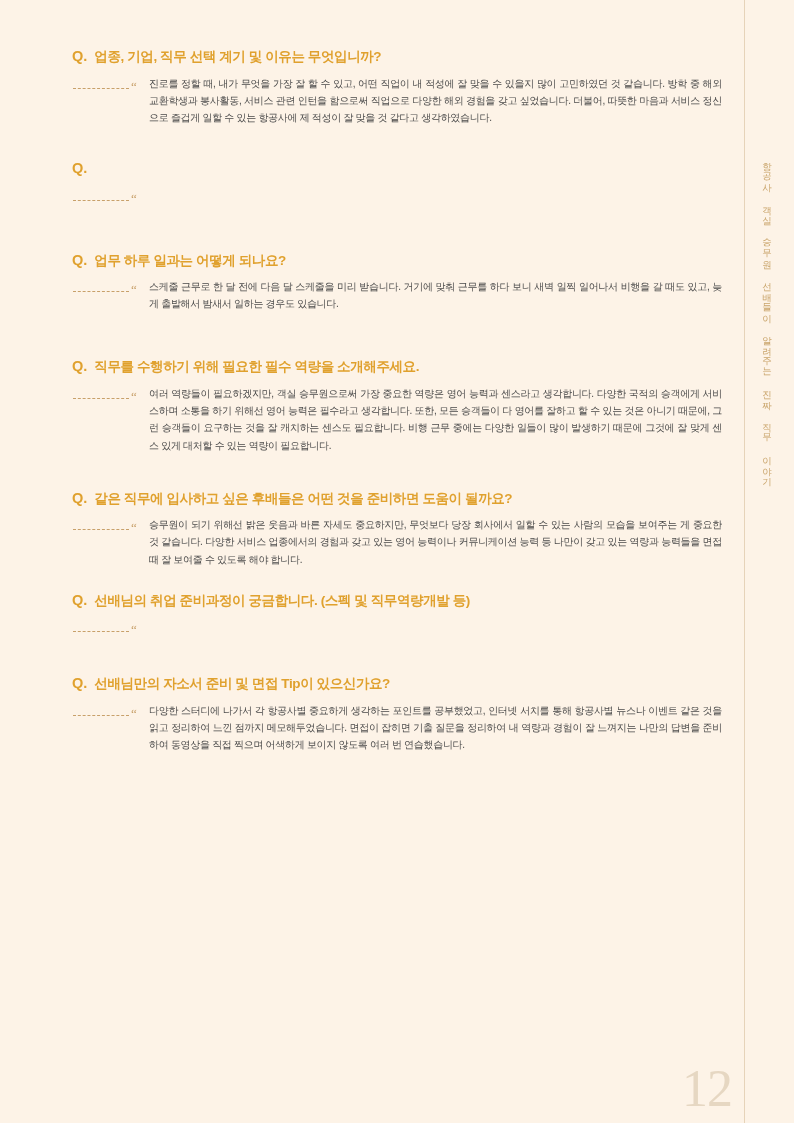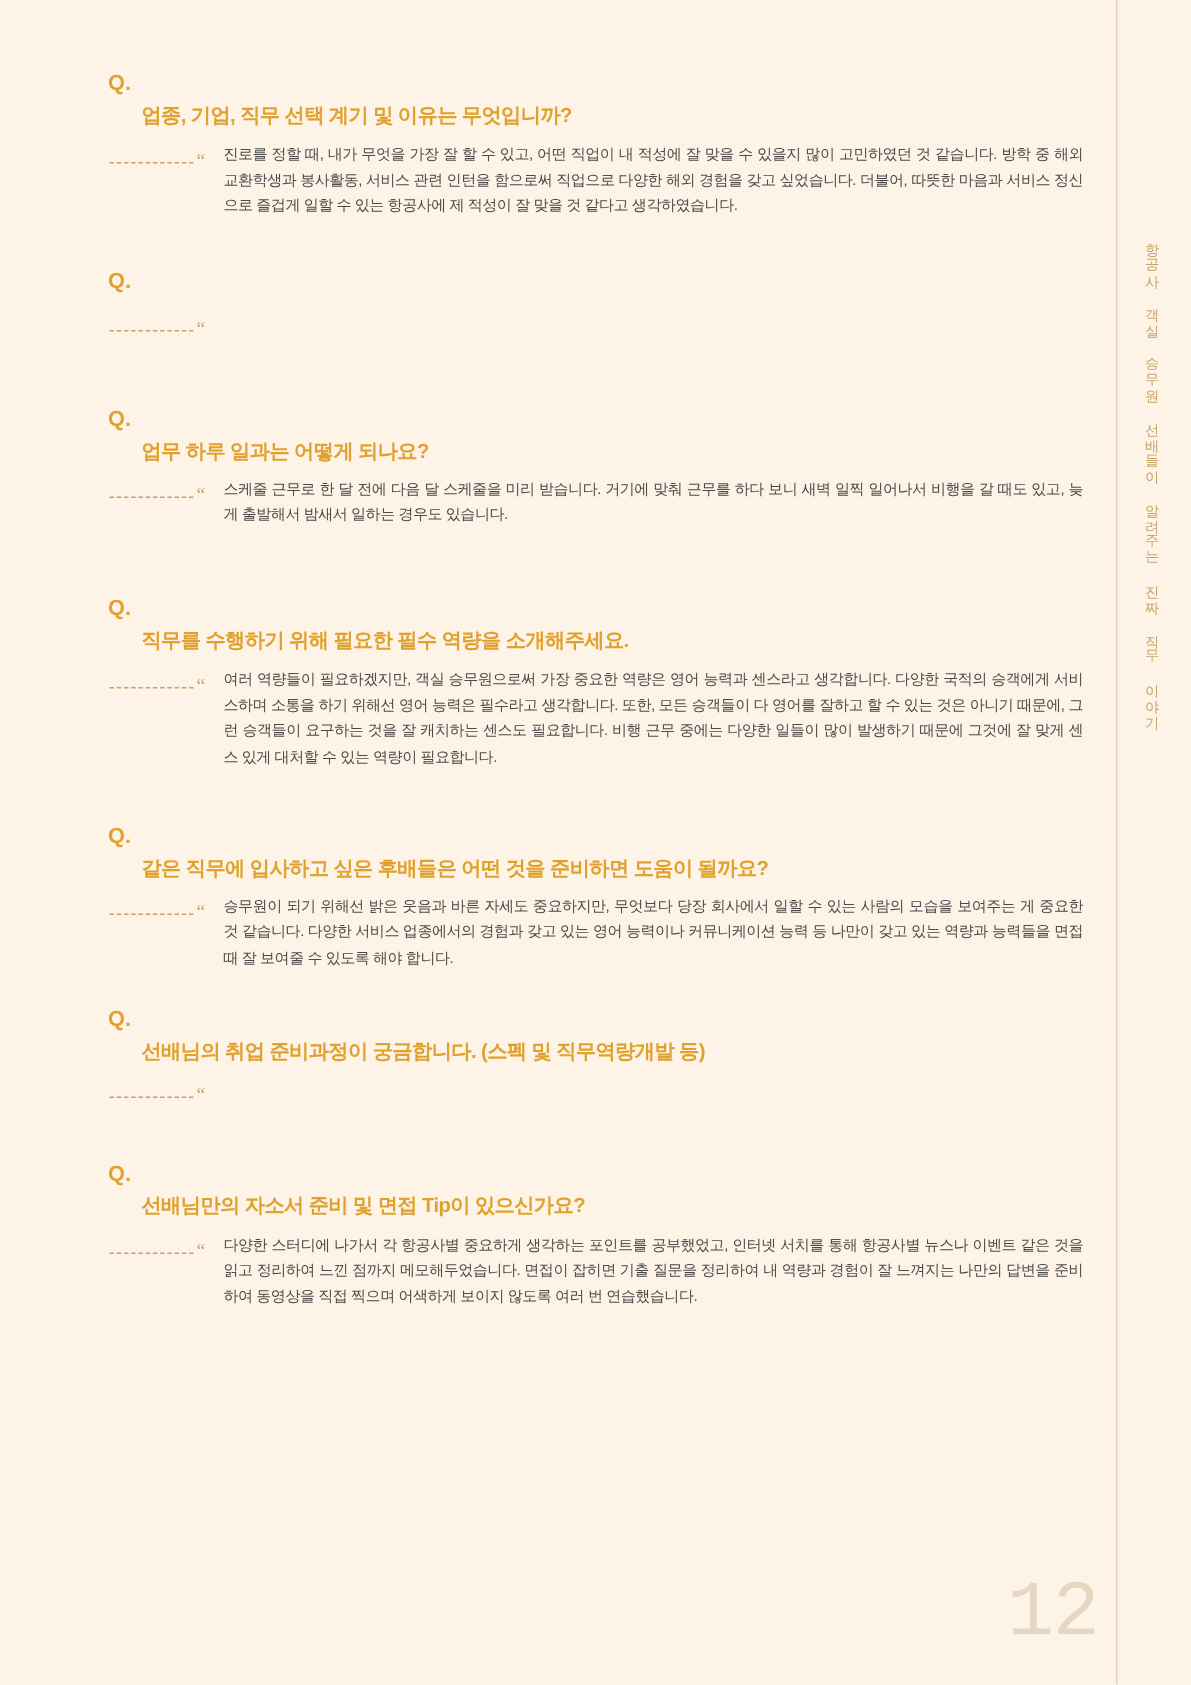--- a/index.html
+++ b/index.html
@@ -74,21 +74,20 @@
     margin-right: 7px;
     flex: none;
   }
 
   .q-text {
     color: #e0a12e;
     font-size: 13.5px;
     font-weight: bold;
     line-height: 1.3;
     letter-spacing: -0.4px;
-    margin-top: 20px;
   }
 
   .a-row {
     display: flex;
     align-items: flex-start;
     padding-left: 1px;
   }
 
   .a-lead {
     flex: none;
@@ -119,24 +118,24 @@
     color: #4a4a4a;
     font-size: 10px;
     line-height: 1.72;
     text-align: justify;
     letter-spacing: -0.3px;
   }
 
   .page-number {
     position: absolute;
     right: 62px;
-    bottom: 21px;
+    bottom: 8px;
     font-size: 52px;
     color: #e6d7c2;
-    font-family: Liberation Mono, monospace;
+    font-family: Liberation Serif, serif;
     letter-spacing: -1px;
     line-height: 1;
     text-align: center;
   }
 </style>
 </head>
 <body>
 
 <div class="page-wrap">
 

